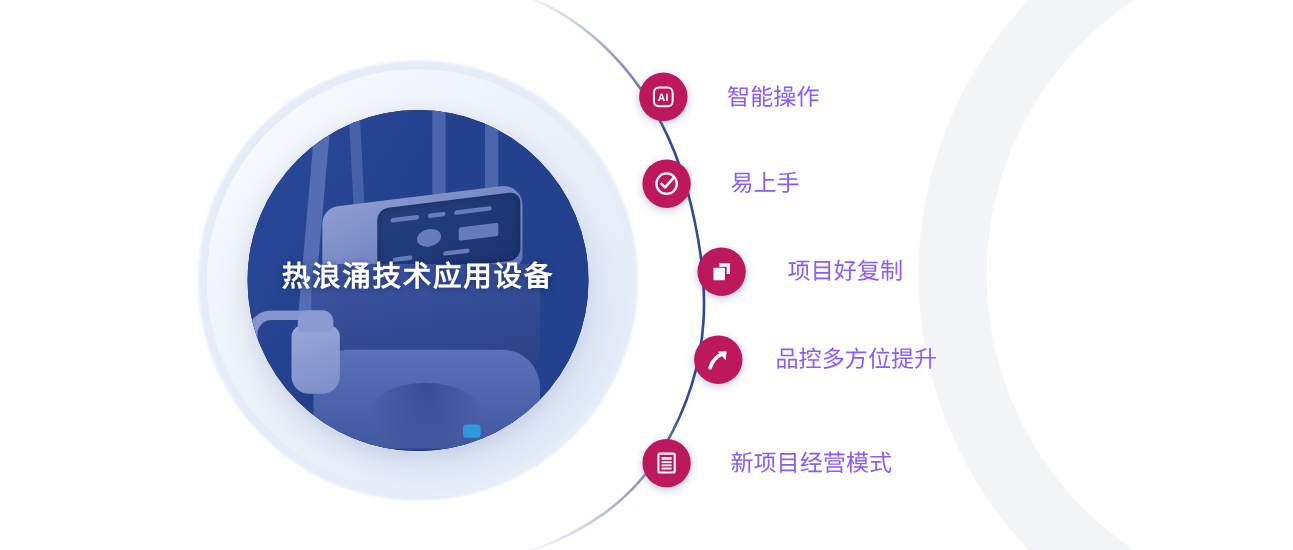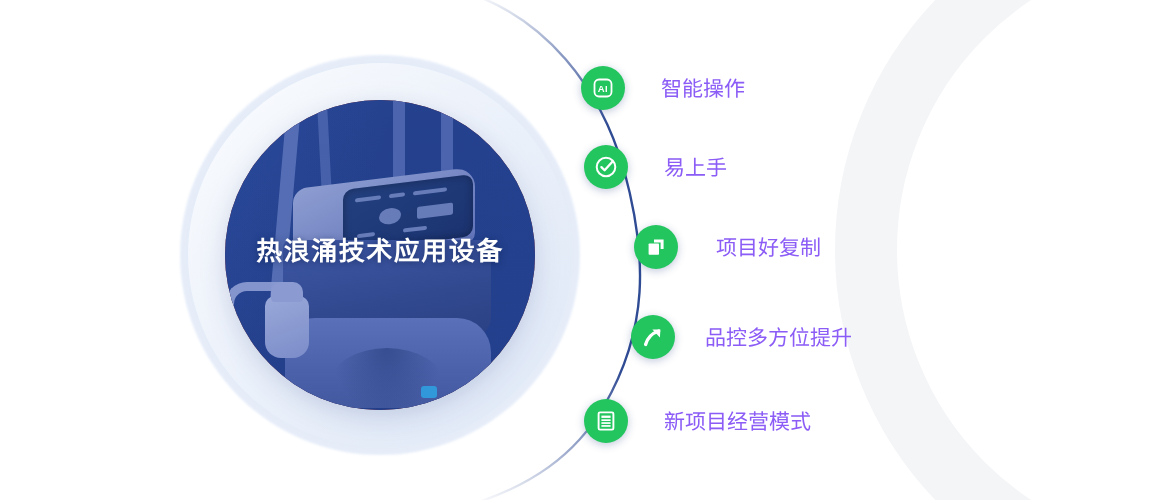--- a/index.html
+++ b/index.html
@@ -54,21 +54,21 @@
     border-radius:50%;
     background:linear-gradient(135deg,#ffffff 0%, #eef3fb 45%, #dce6f6 100%);
     opacity:.85;
   }
   .hero-circle{
     position:absolute;
     left:45px; top:45px;
     width:310px; height:310px;
     border-radius:50%;
     overflow:hidden;
-    background:#7f1d1d;
+    background:#0f172a;
     box-shadow:0 6px 26px rgba(31,63,143,.22);
   }
   .hero-photo{
     position:absolute; inset:0;
     background:
       linear-gradient(180deg, rgba(40,72,150,.15) 0%, rgba(35,62,135,.25) 100%),
       linear-gradient(115deg,#2a4a9c 0%,#24408c 40%,#22408f 100%);
   }
   
   .m-post{position:absolute;background:#5d74ba;opacity:.85;border-radius:3px;}
@@ -143,21 +143,21 @@
     pointer-events:none;
   }
 
   
   .feature{
     position:absolute;
     display:flex;align-items:center;
   }
   .f-badge{
     width:44px;height:44px;border-radius:50%;
-    background:#22c55e;
+    background:#be185d;
     display:flex;align-items:center;justify-content:center;
     flex:0 0 auto;
     box-shadow:0 2px 8px rgba(31,58,124,.28);
   }
   .f-badge svg{display:block;}
   .f-label{
     color:#8b5cf6;
     font-size:21px;
     line-height:1;
     white-space:nowrap;
@@ -247,21 +247,21 @@
       <span>
         <svg width="24" height="24" viewBox="0 0 24 24" fill="none">
           <path d="M10 4.4 H19.6 V14 H16.6 V7.4 H10 Z" fill="#ffffff"></path>
           <rect x="4.6" y="8.4" width="10.4" height="11.4" rx="0.8" fill="#ffffff"></rect>
         </svg>
       </span>
     </div>
     <div class="f-label">项目好复制</div>
   </div>
 
-  <div class="feature" style="left:631px;top:315px;gap:30px;">
+  <div class="feature" style="left:631px;top:305px;gap:30px;">
     <div class="f-badge">
       <span>
         <svg width="26" height="26" viewBox="0 0 26 26" fill="none">
           <path d="M5.6 20.4 C7.6 13.6, 12.4 9.2, 18.6 7.0" stroke="#ffffff" stroke-width="3.4" stroke-linecap="round"></path>
           <path d="M12.4 5.6 L20.4 5.4 L19.9 13.6 Z" fill="#ffffff"></path>
         </svg>
       </span>
     </div>
     <div class="f-label">品控多方位提升</div>
   </div>

